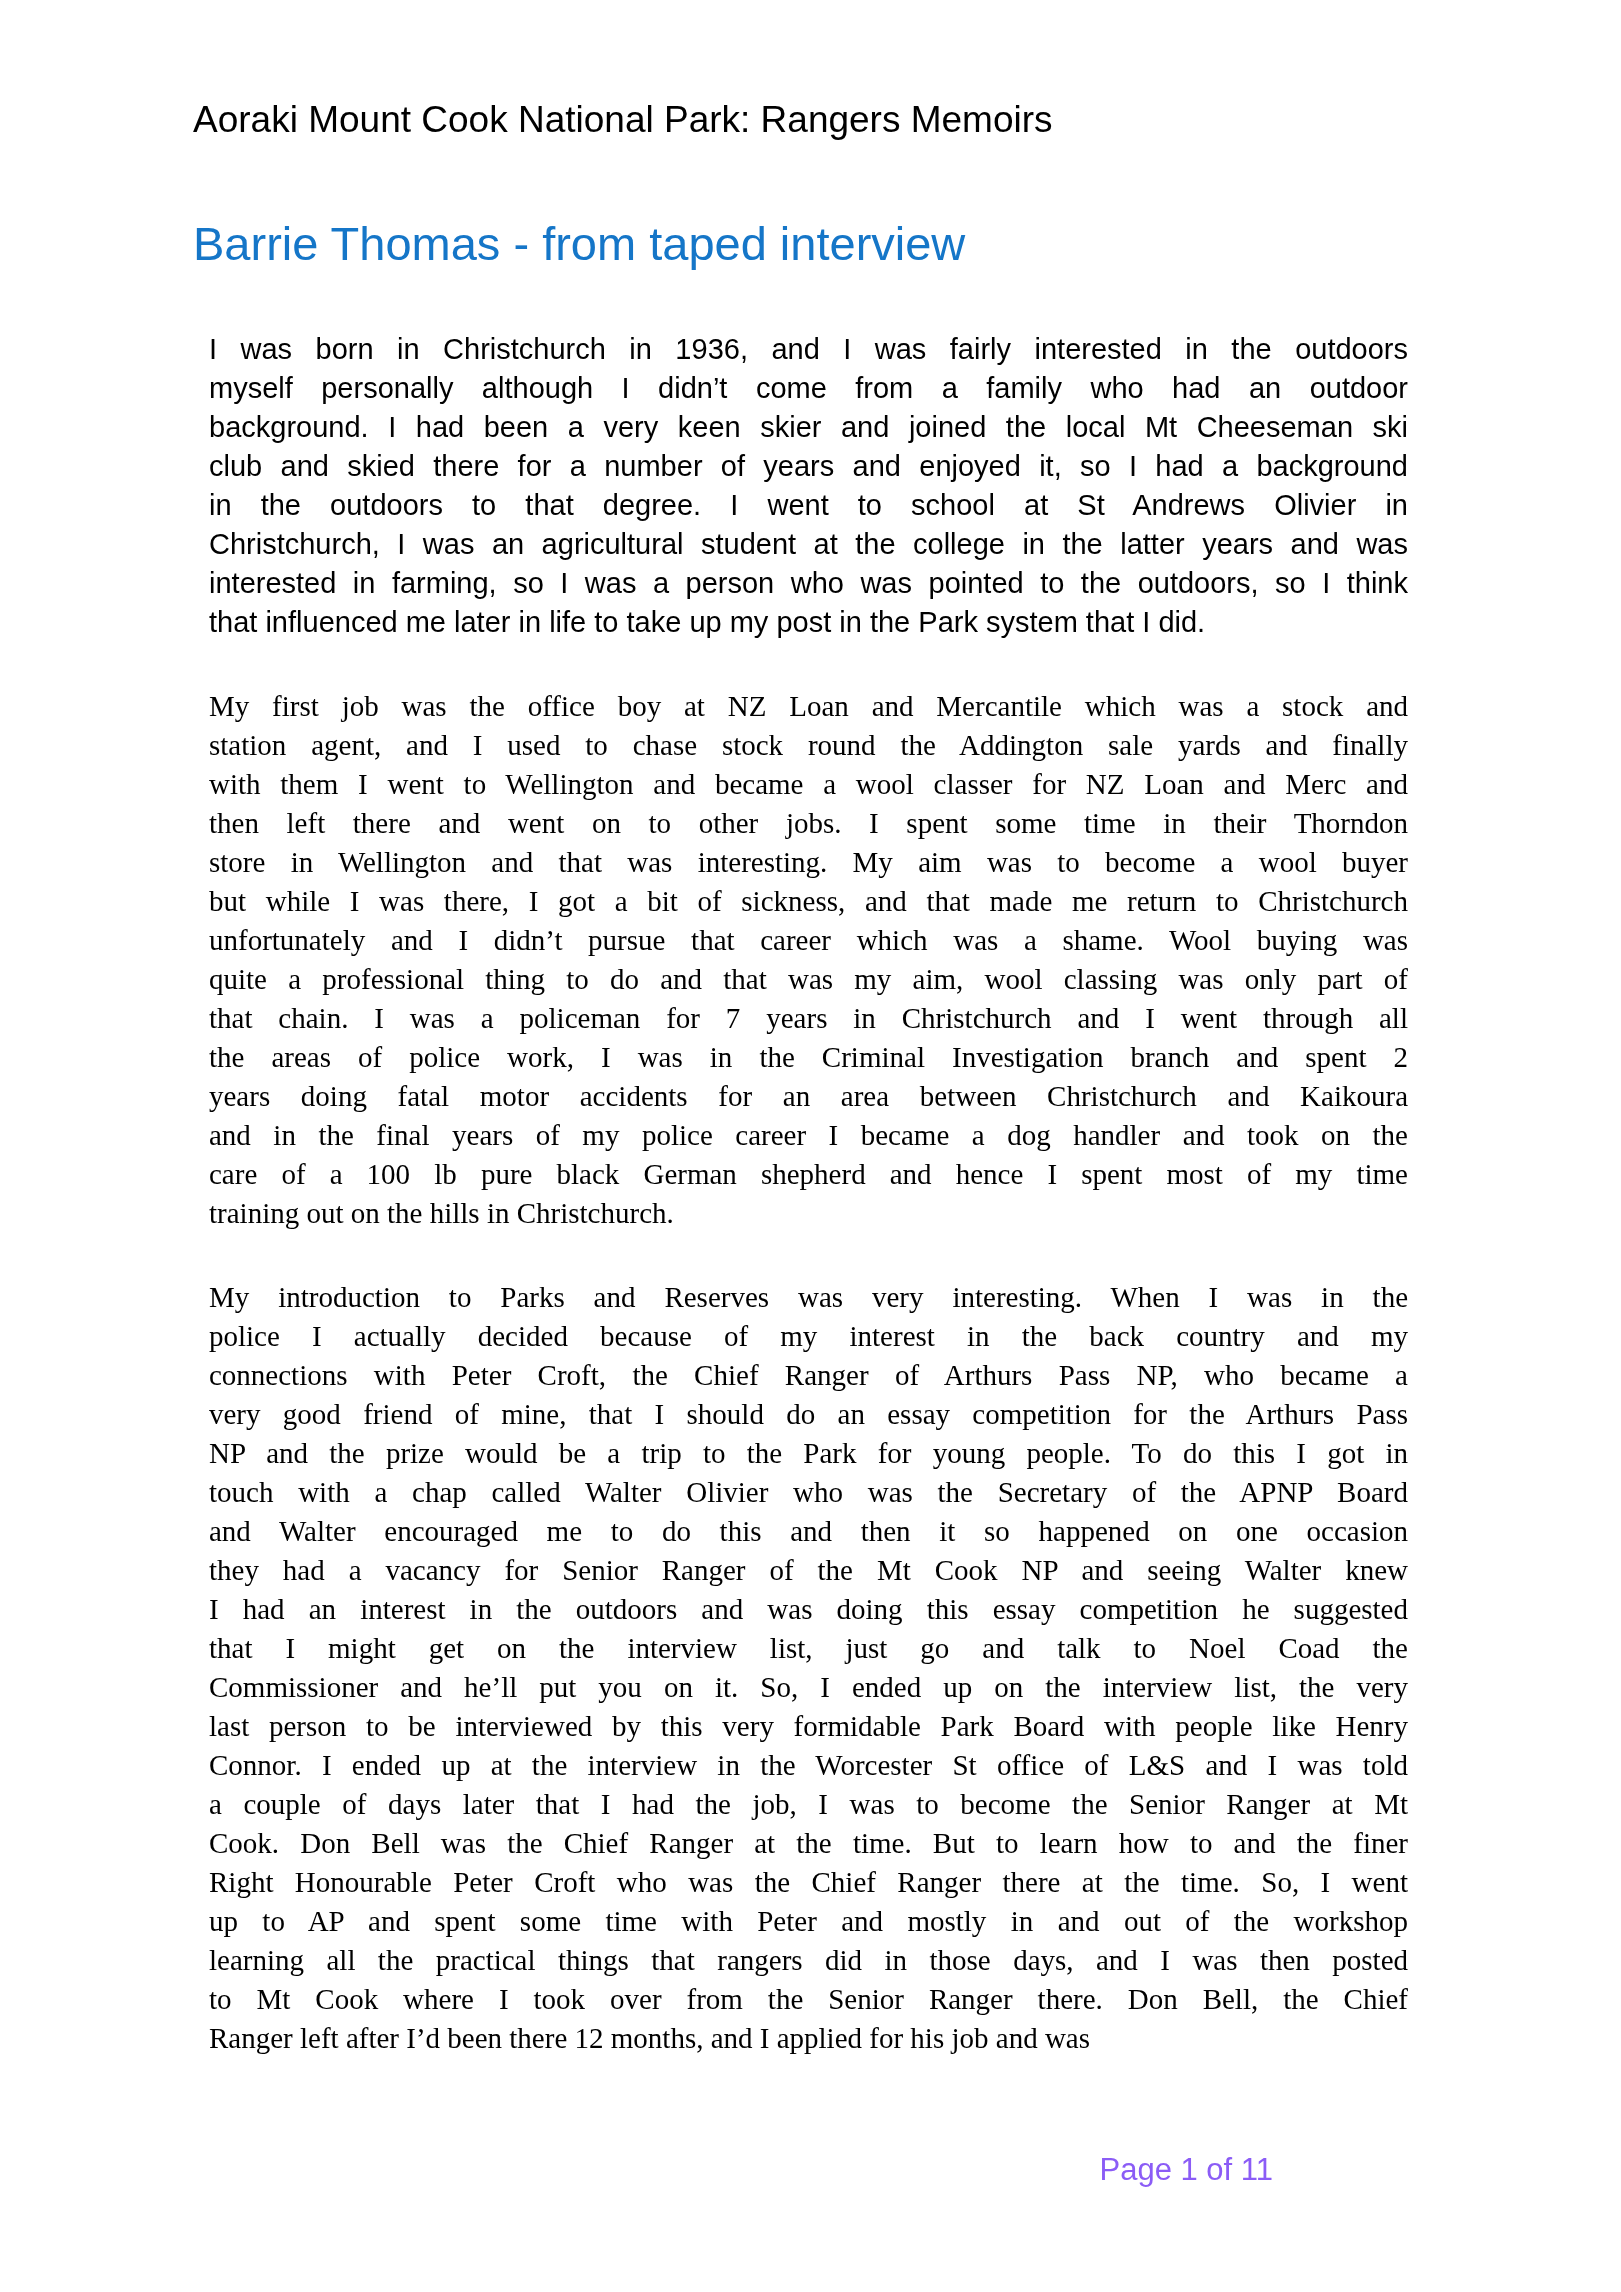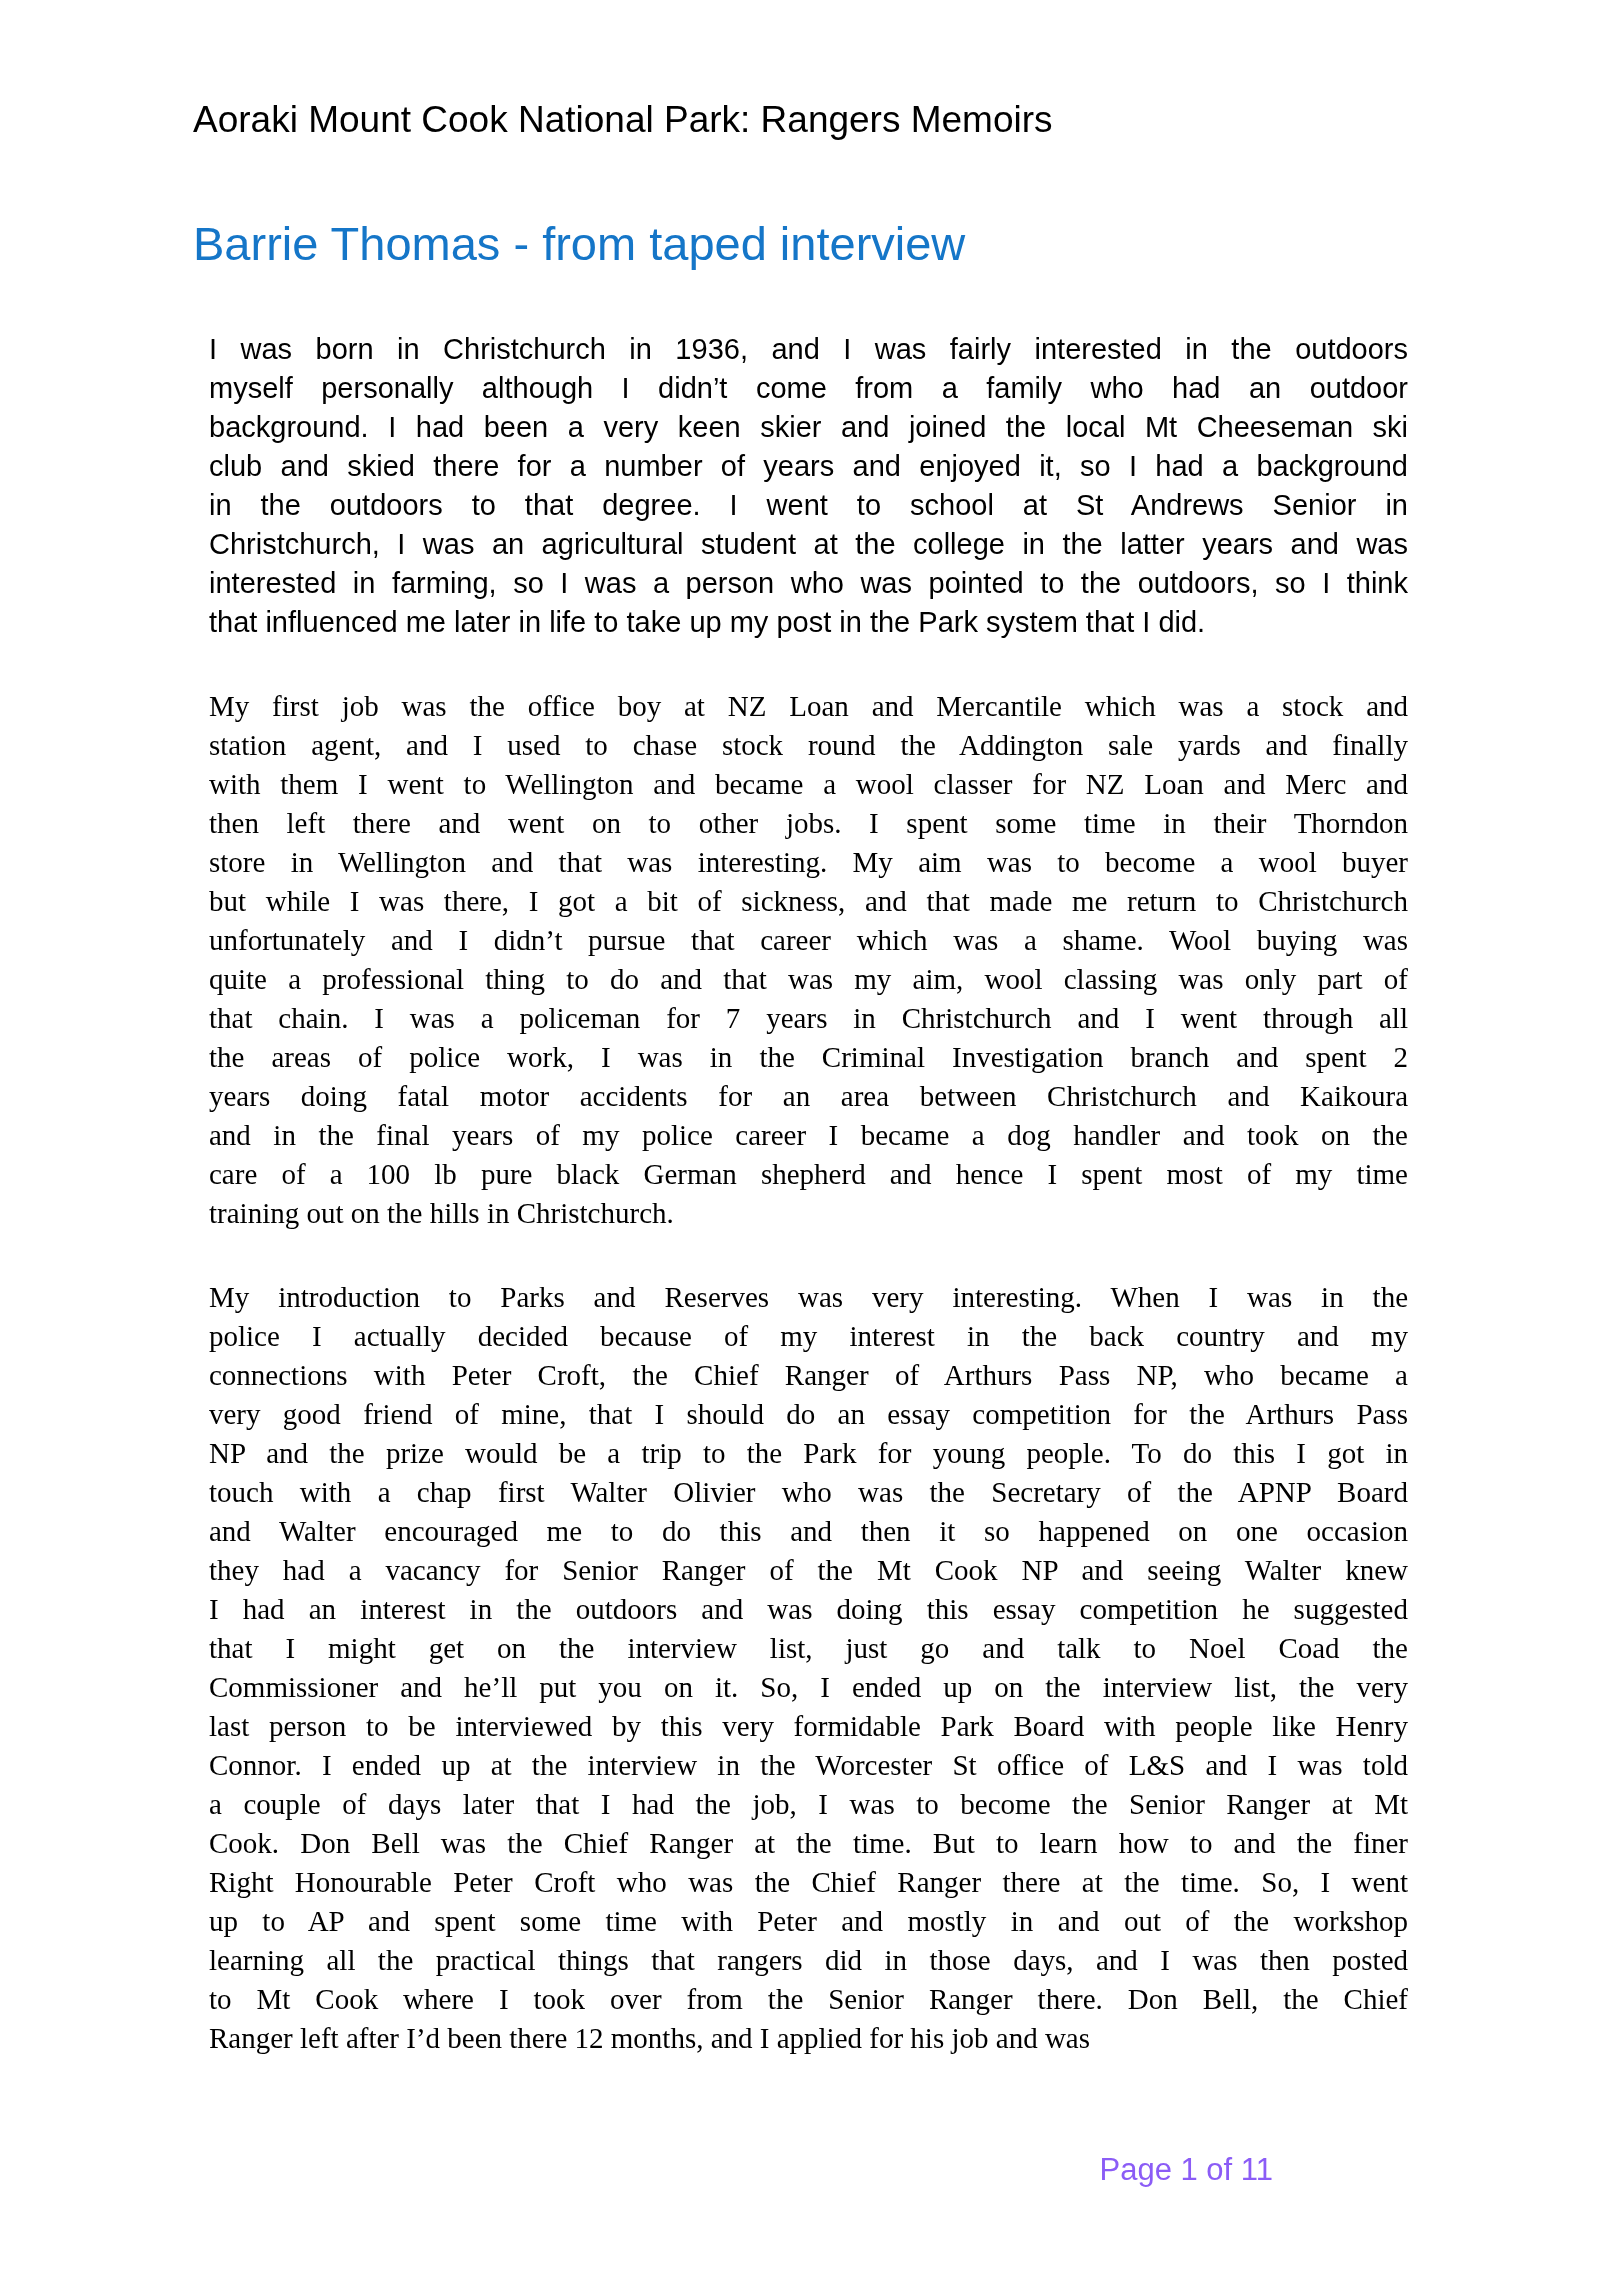--- a/index.html
+++ b/index.html
@@ -75,21 +75,21 @@
   <div class="doc-title">Aoraki Mount Cook National Park: Rangers Memoirs</div>
 
   <div class="doc-heading" style="color: rgb(21, 118, 200);">Barrie Thomas - from taped interview</div>
 
   <div class="doc-body">
       <div class="para">
         <div class="line">I was born in Christchurch in 1936, and I was fairly interested in the outdoors</div>
         <div class="line">myself personally although I didn’t come from a family who had an outdoor</div>
         <div class="line">background. I had been a very keen skier and joined the local Mt Cheeseman ski</div>
         <div class="line">club and skied there for a number of years and enjoyed it, so I had a background</div>
-        <div class="line">in the outdoors to that degree. I went to school at St Andrews Senior in</div>
+        <div class="line">in the outdoors to that degree. I went to school at St Andrews Olivier in</div>
         <div class="line">Christchurch, I was an agricultural student at the college in the latter years and was</div>
         <div class="line">interested in farming, so I was a person who was pointed to the outdoors, so I think</div>
         <div class="line last">that influenced me later in life to take up my post in the Park system that I did.</div>
       </div>
       <div class="para">
         <div class="line">My first job was the office boy at NZ Loan and Mercantile which was a stock and</div>
         <div class="line">station agent, and I used to chase stock round the Addington sale yards and finally</div>
         <div class="line">with them I went to Wellington and became a wool classer for NZ Loan and Merc and</div>
         <div class="line">then left there and went on to other jobs. I spent some time in their Thorndon</div>
         <div class="line">store in Wellington and that was interesting. My aim was to become a wool buyer</div>
@@ -102,21 +102,21 @@
         <div class="line">and in the final years of my police career I became a dog handler and took on the</div>
         <div class="line">care of a 100 lb pure black German shepherd and hence I spent most of my time</div>
         <div class="line last">training out on the hills in Christchurch.</div>
       </div>
       <div class="para">
         <div class="line">My introduction to Parks and Reserves was very interesting. When I was in the</div>
         <div class="line">police I actually decided because of my interest in the back country and my</div>
         <div class="line">connections with Peter Croft, the Chief Ranger of Arthurs Pass NP, who became a</div>
         <div class="line">very good friend of mine, that I should do an essay competition for the Arthurs Pass</div>
         <div class="line">NP and the prize would be a trip to the Park for young people. To do this I got in</div>
-        <div class="line">touch with a chap first Walter Olivier who was the Secretary of the APNP Board</div>
+        <div class="line">touch with a chap called Walter Olivier who was the Secretary of the APNP Board</div>
         <div class="line">and Walter encouraged me to do this and then it so happened on one occasion</div>
         <div class="line">they had a vacancy for Senior Ranger of the Mt Cook NP and seeing Walter knew</div>
         <div class="line">I had an interest in the outdoors and was doing this essay competition he suggested</div>
         <div class="line">that I might get on the interview list, just go and talk to Noel Coad the</div>
         <div class="line">Commissioner and he’ll put you on it. So, I ended up on the interview list, the very</div>
         <div class="line">last person to be interviewed by this very formidable Park Board with people like Henry</div>
         <div class="line">Connor. I ended up at the interview in the Worcester St office of L&amp;S and I was told</div>
         <div class="line">a couple of days later that I had the job, I was to become the Senior Ranger at Mt</div>
         <div class="line">Cook. Don Bell was the Chief Ranger at the time. But to learn how to and the finer</div>
         <div class="line">Right Honourable Peter Croft who was the Chief Ranger there at the time. So, I went</div>

